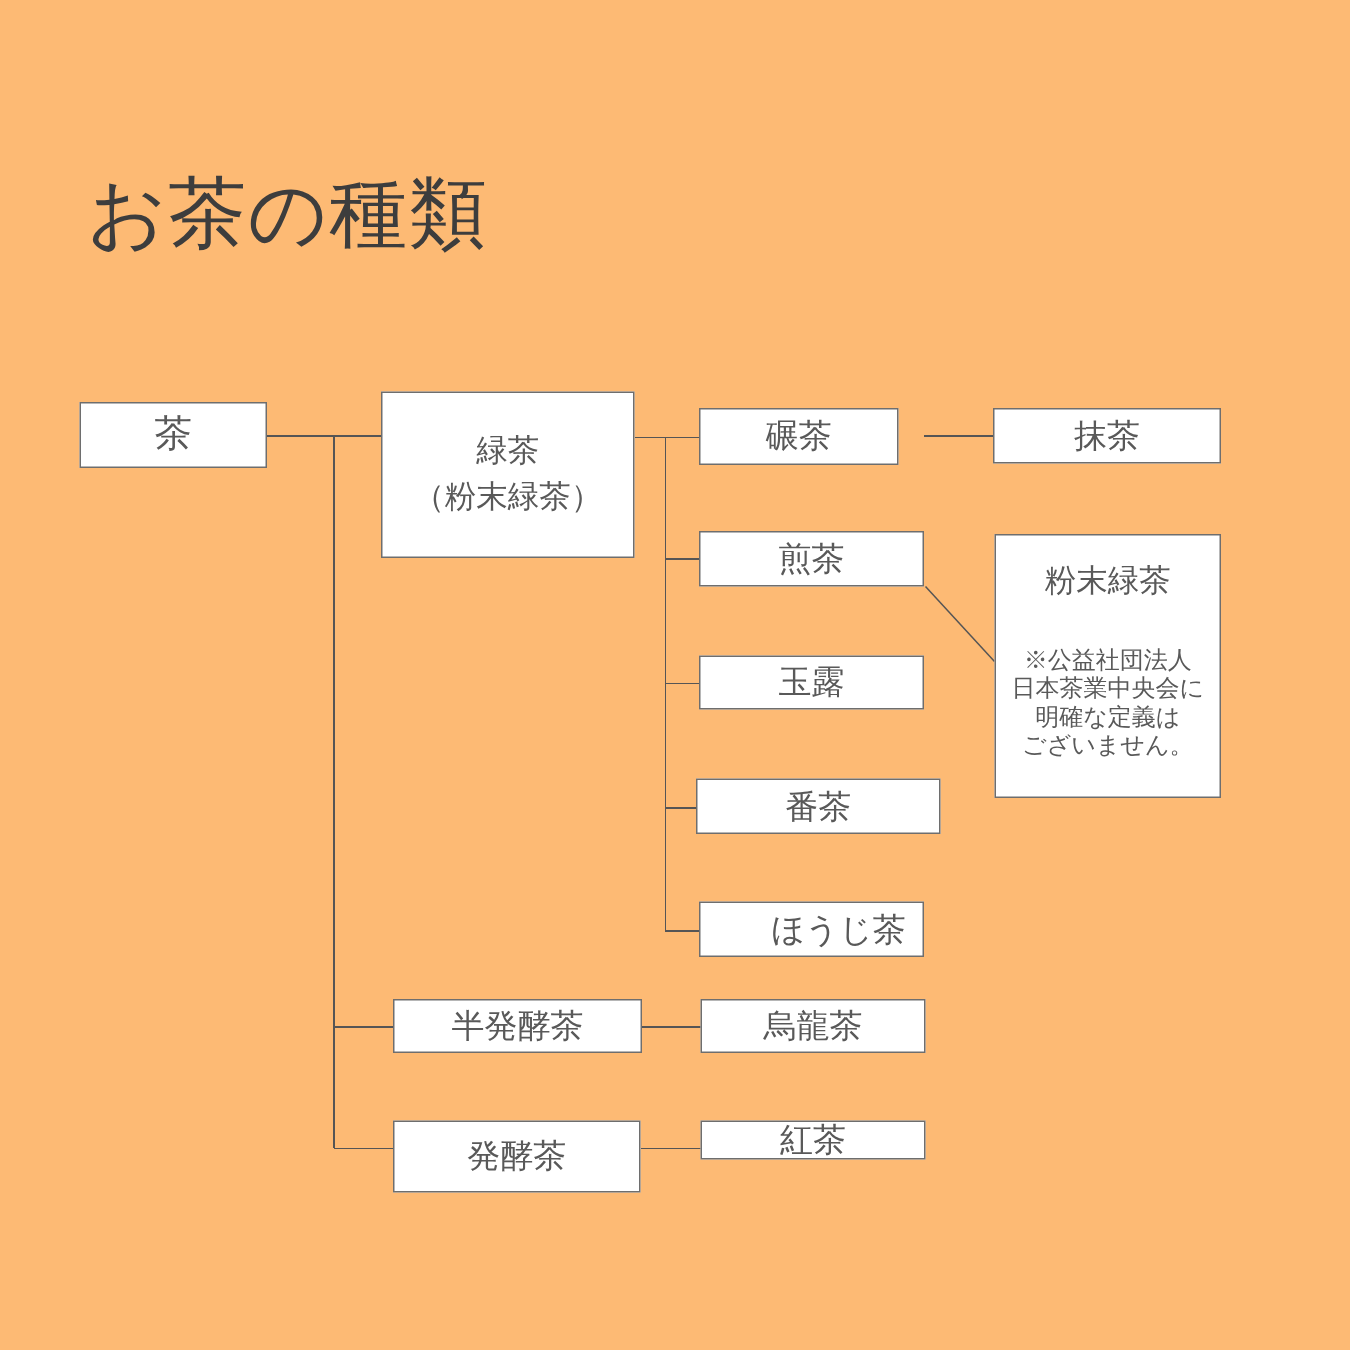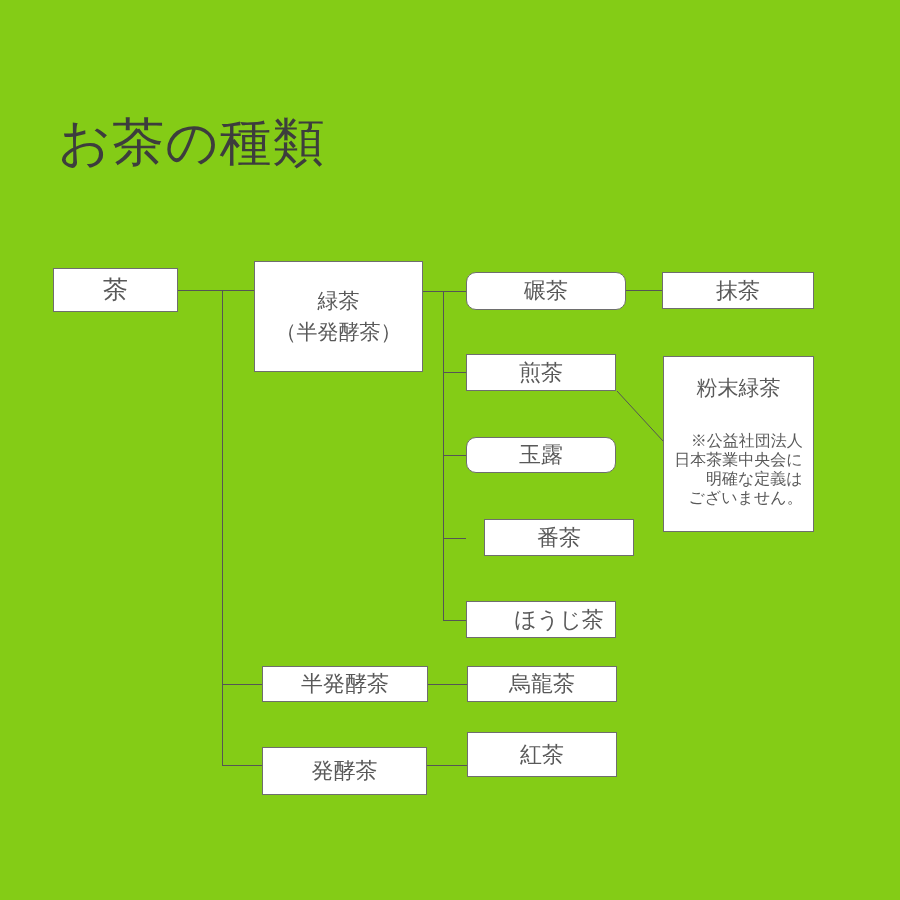--- a/index.html
+++ b/index.html
@@ -4,21 +4,21 @@
 <style>
   html, body {
     margin: 0;
     padding: 0;
     background: #ffffff;
   }
   .canvas {
     position: relative;
     width: 900px;
     height: 900px;
-    background: #84cc16;
+    background: #fdba74;
     overflow: hidden;
     font-family: Liberation Sans, sans-serif;
   }
   .page-title {
     position: absolute;
     left: 58px;
     top: 108px;
     margin: 0;
     font-size: 52px;
     font-weight: 300;
@@ -50,38 +50,37 @@
     color: #595959;
     font-size: 22px;
     line-height: 1.25;
     text-align: center;
   }
   .box .lines { display: block; }
   .box .lines span { display: block; }
 
   .n-cha       { left: 53px;  top: 268px; width: 125px; height: 44px; font-size: 25px; }
   .n-ryokucha  { left: 254px; top: 261px; width: 169px; height: 111px; font-size: 21px; line-height: 1.45; }
-  .n-tencha    { left: 466px; top: 272px; width: 160px; height: 38px; border-radius: 10px; }
+  .n-tencha    { left: 466px; top: 272px; width: 133px; height: 38px; }
   .n-matcha    { left: 662px; top: 272px; width: 152px; height: 37px; }
   .n-sencha    { left: 466px; top: 354px; width: 150px; height: 37px; }
-  .n-gyokuro   { left: 466px; top: 437px; width: 150px; height: 36px; border-radius: 10px; }
-  .n-bancha    { left: 484px; top: 519px; width: 150px; height: 37px; }
+  .n-gyokuro   { left: 466px; top: 437px; width: 150px; height: 36px; }
+  .n-bancha    { left: 464px; top: 519px; width: 163px; height: 37px; }
   .n-houjicha  { left: 466px; top: 601px; width: 150px; height: 37px; padding-left: 36px; }
   .n-hanhakko  { left: 262px; top: 666px; width: 166px; height: 36px; }
   .n-uron      { left: 467px; top: 666px; width: 150px; height: 36px; }
   .n-hakko     { left: 262px; top: 747px; width: 165px; height: 48px; }
-  .n-kocha     { left: 467px; top: 732px; width: 150px; height: 45px; }
+  .n-kocha     { left: 467px; top: 747px; width: 150px; height: 26px; }
 
   .n-funmatsu {
     left: 663px; top: 356px; width: 151px; height: 176px;
     flex-direction: column;
     align-items: center;
     justify-content: flex-start;
     padding-top: 18px;
-    text-align: right;
   }
   .n-funmatsu .node-title {
     font-size: 21px;
     color: #595959;
   }
   .n-funmatsu .node-note {
     margin-top: 30px;
     font-size: 16px;
     line-height: 19px;
     color: #595959;
@@ -125,21 +124,21 @@
     <line x1="617" y1="391" x2="663" y2="441"></line>
   </svg>
 
   <div class="box n-cha">
     <span>茶</span>
   </div>
 
   <div class="box n-ryokucha">
     <span class="lines">
       <span>緑茶</span>
-      <span>（半発酵茶）</span>
+      <span>（粉末緑茶）</span>
     </span>
   </div>
 
   <div class="box n-tencha">
     <span>碾茶</span>
   </div>
 
   <div class="box n-matcha">
     <span>抹茶</span>
   </div>

